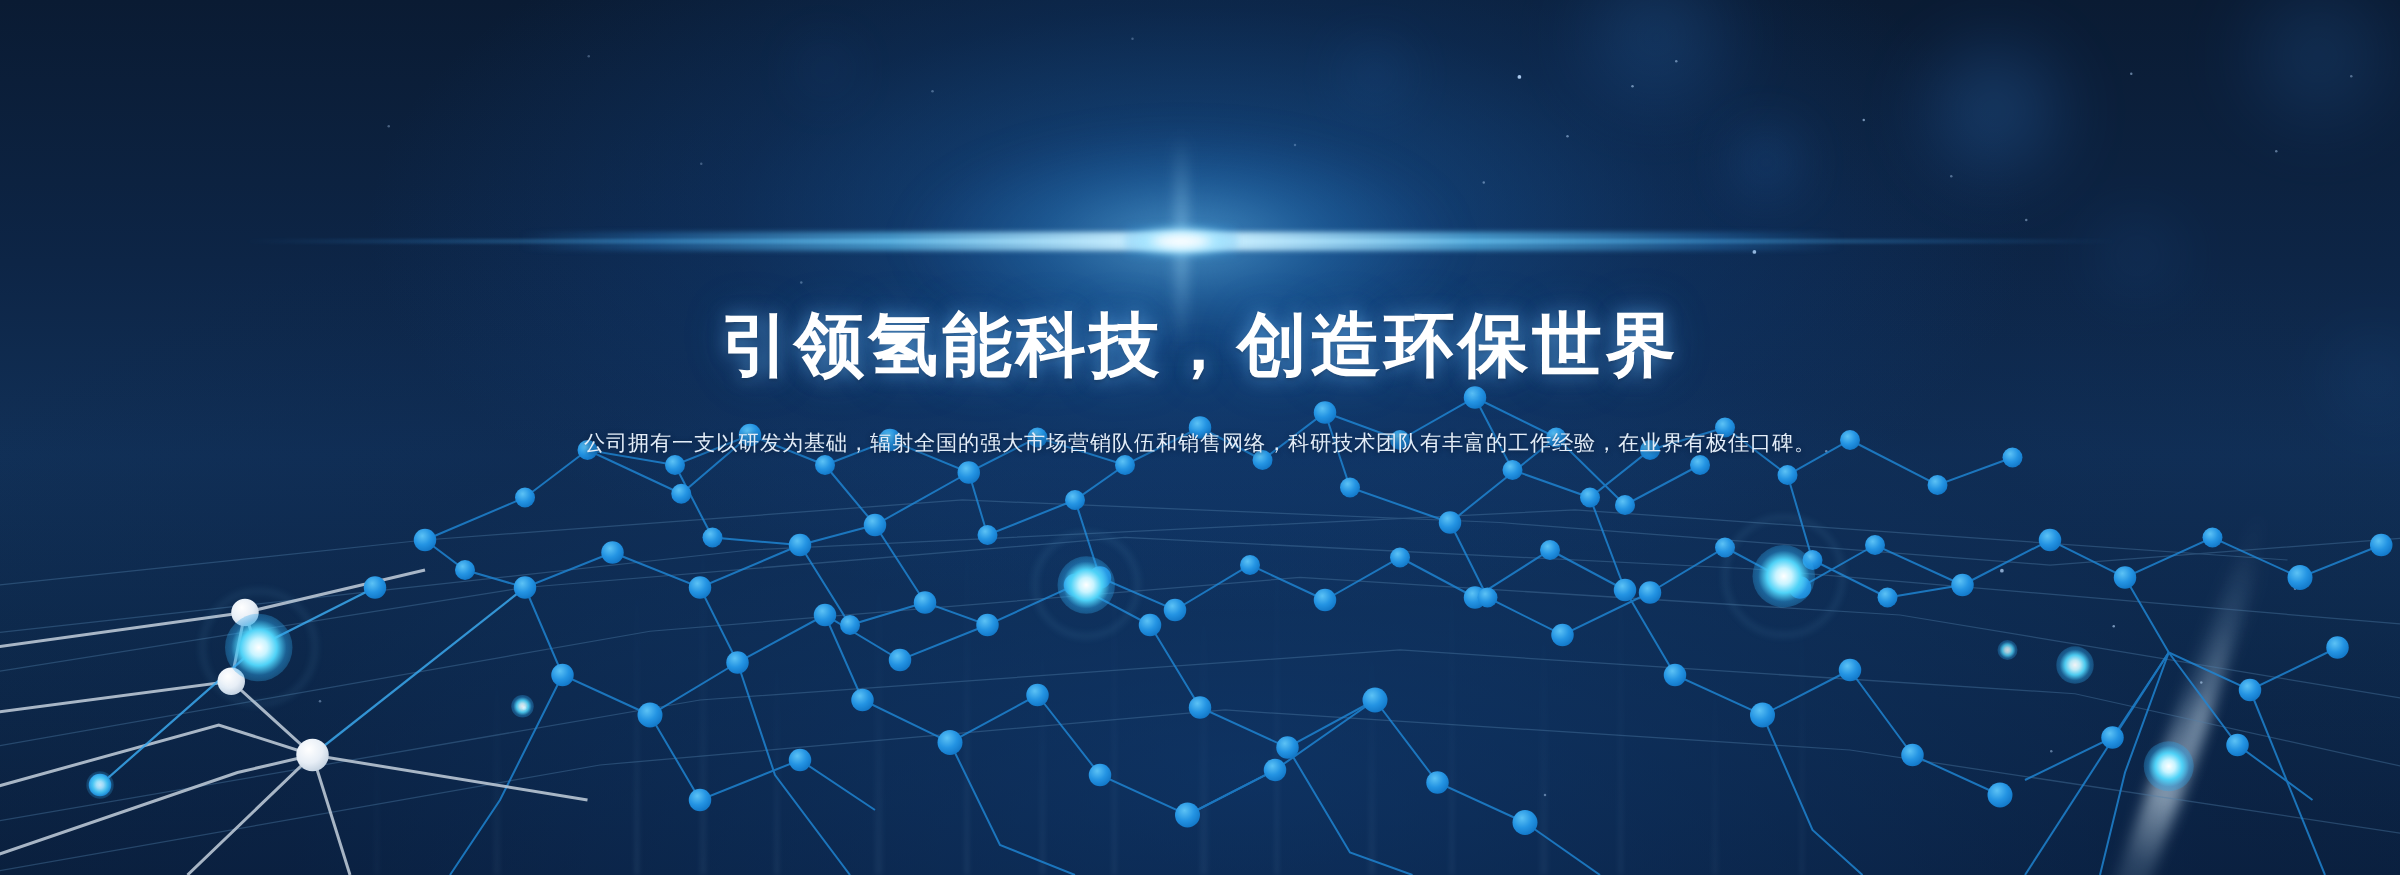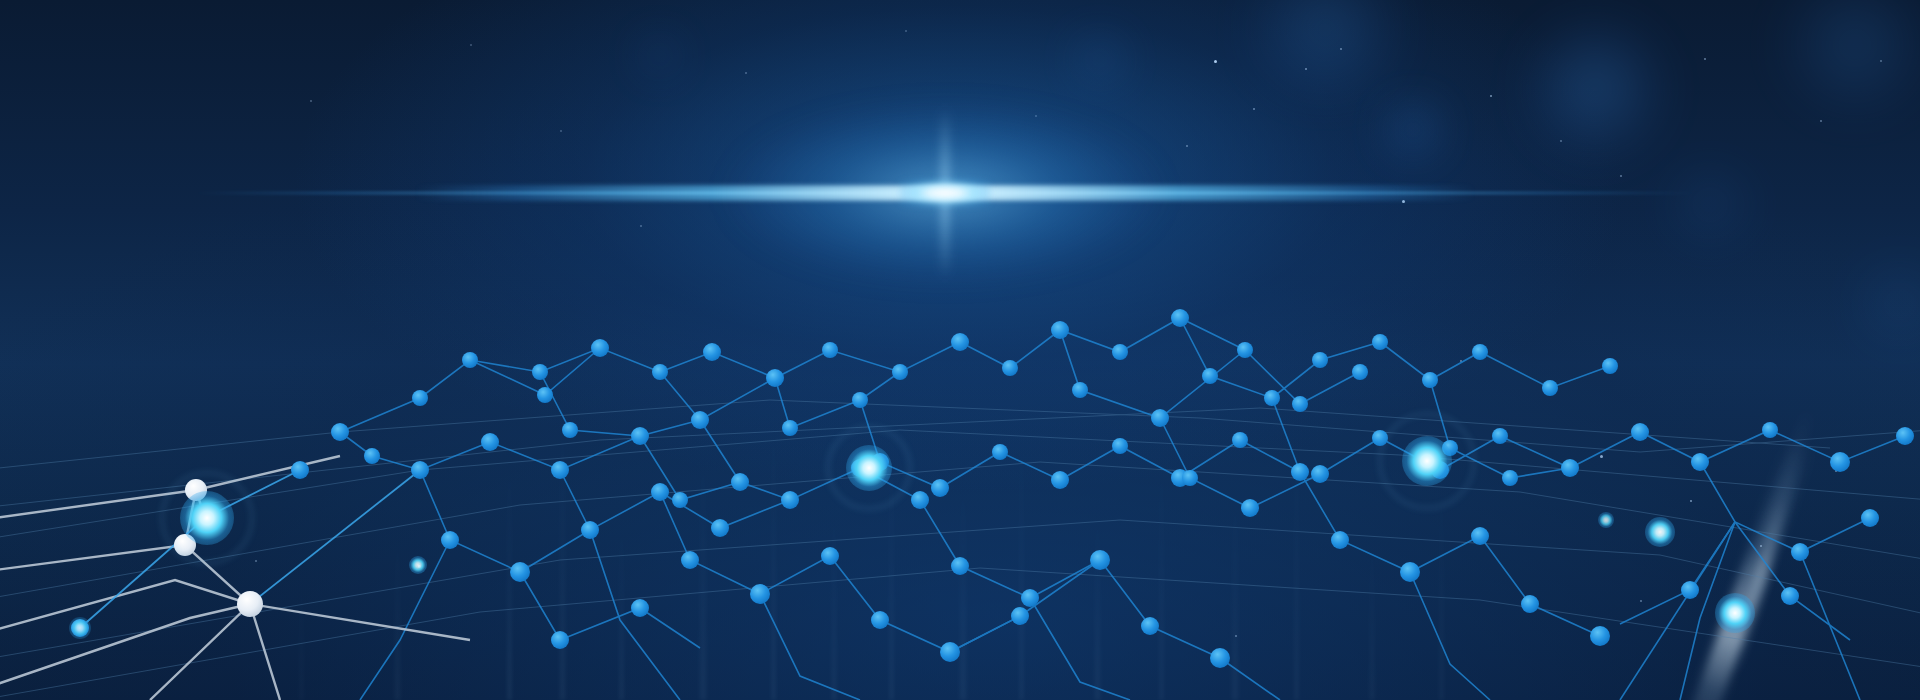--- a/index.html
+++ b/index.html
@@ -443,14 +443,18 @@
     <div class="glow-ring" style="left:1427px;top:461px;width:96px;height:96px;"></div>
     <div class="glow-node" style="left:1427px;top:461px;width:50px;height:50px;"></div>
 
     <div class="glow-node" style="left:1660px;top:532px;width:30px;height:30px;opacity:.95;"></div>
     <div class="glow-node" style="left:1735px;top:613px;width:40px;height:40px;"></div>
     <div class="glow-node" style="left:418px;top:565px;width:18px;height:18px;opacity:.9;"></div>
     <div class="glow-node" style="left:1606px;top:520px;width:16px;height:16px;opacity:.8;"></div>
     <div class="glow-node" style="left:80px;top:628px;width:22px;height:22px;opacity:.7;"></div>
   </div>
 
+  <div class="copy">
+    <h1 class="title">引领氢能科技，创造环保世界</h1>
+    <p class="subtitle">公司拥有一支以研发为基础，辐射全国的强大市场营销队伍和销售网络，科研技术团队有丰富的工作经验，在业界有极佳口碑。</p>
+  </div>
 
 </div>
 
 </body></html>

